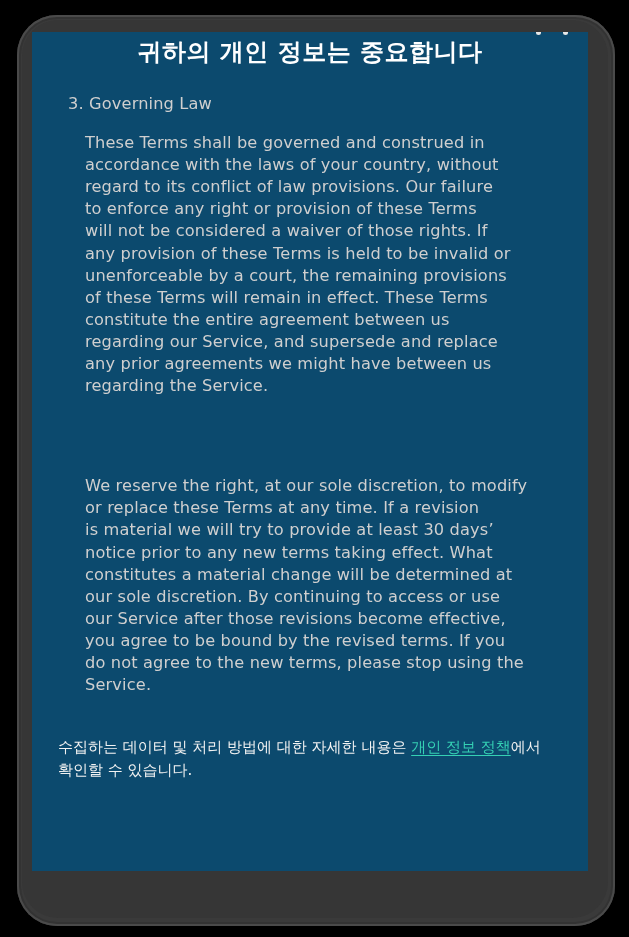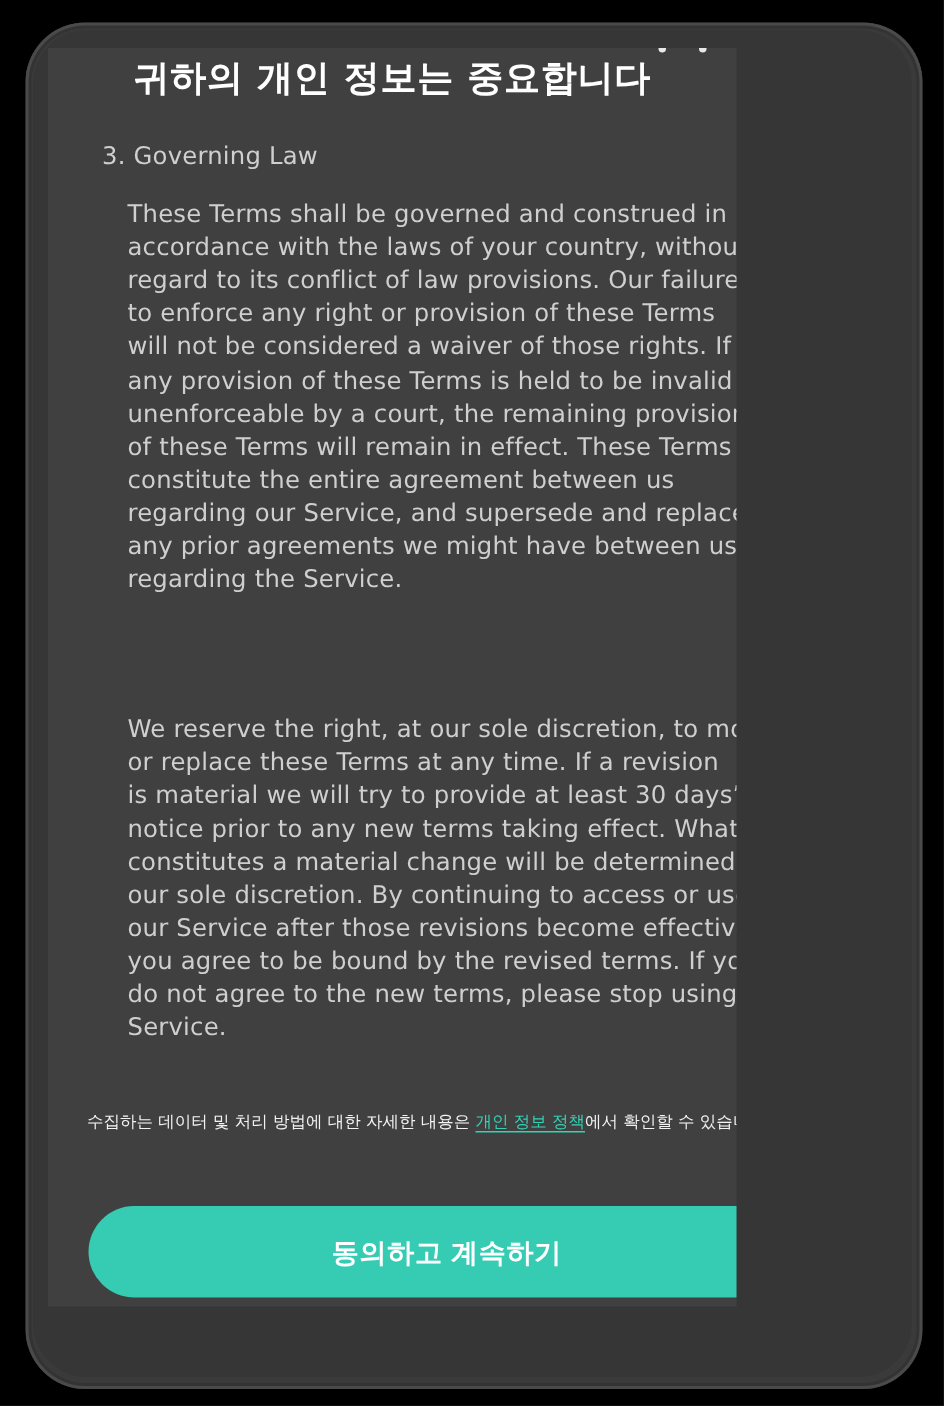--- a/index.html
+++ b/index.html
@@ -30,23 +30,23 @@
       top: 20px;
       width: 586px;
       height: 898px;
       background: #363636;
       border-radius: 36px;
     }
     .screen {
       position: absolute;
       left: 32px;
       top: 32px;
-      width: 459px;
+      width: 556px;
       height: 839px;
-      background: #404040;
+      background: #0c4a6e;
       overflow: hidden;
     }
     .status-dots {
       position: absolute;
       top: 0;
       right: 20px;
       height: 4px;
       display: flex;
       gap: 22px;
     }
@@ -88,21 +88,21 @@
     }
     .terms .gap {
       height: 22px;
     }
     .privacy-note {
       position: absolute;
       left: 26px;
       top: 704px;
       width: 490px;
       color: #f2f2f2;
-      font-size: 11px;
+      font-size: 15px;
       line-height: 23px;
     }
     .privacy-link {
       color: #35d1b4;
       text-decoration: underline;
       text-underline-offset: 3px;
       cursor: pointer;
     }
     .agree-button {
       position: absolute;
@@ -160,14 +160,13 @@
 constitutes a material change will be determined at
 our sole discretion. By continuing to access or use
 our Service after those revisions become effective,
 you agree to be bound by the revised terms. If you
 do not agree to the new terms, please stop using the
 Service.</p>
   </div>
 
   <div class="privacy-note"><span>수집하는 데이터 및 처리 방법에 대한 자세한 내용은 </span><span class="privacy-link">개인 정보 정책</span><span>에서 확인할 수 있습니다.</span></div>
 
-  <button class="agree-button">동의하고 계속하기</button>
 </div>
 
 </body></html>

